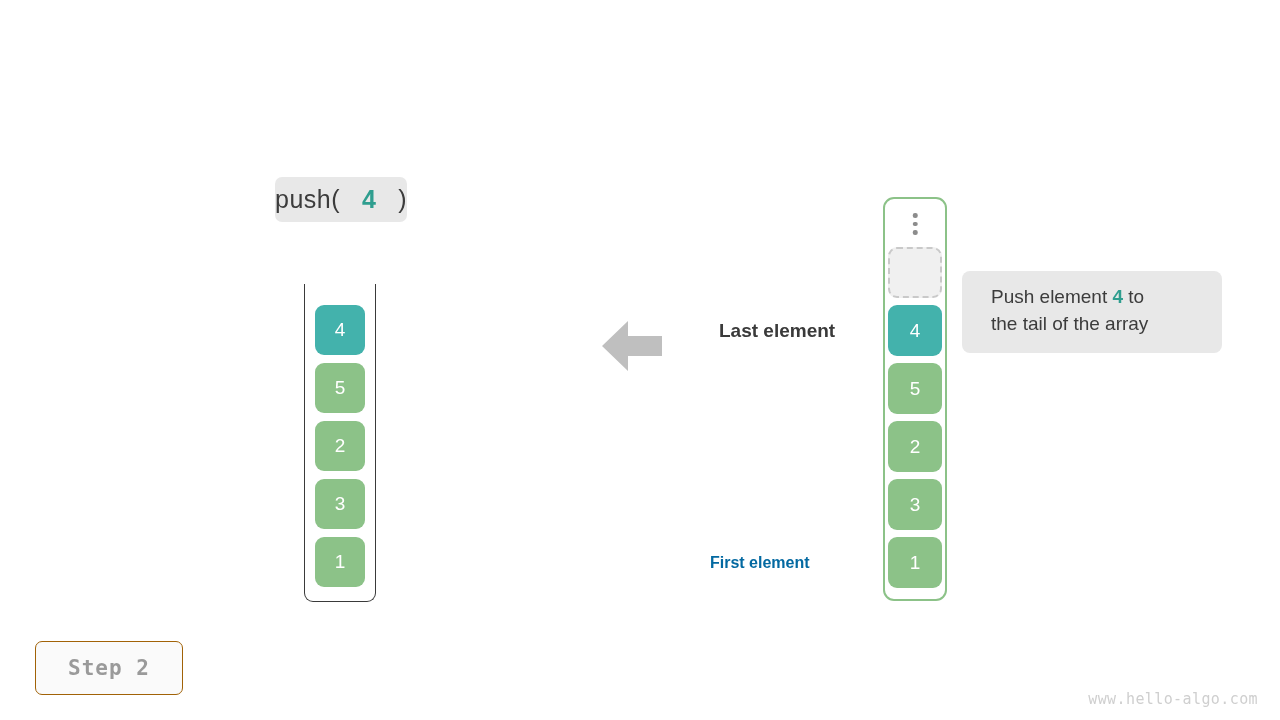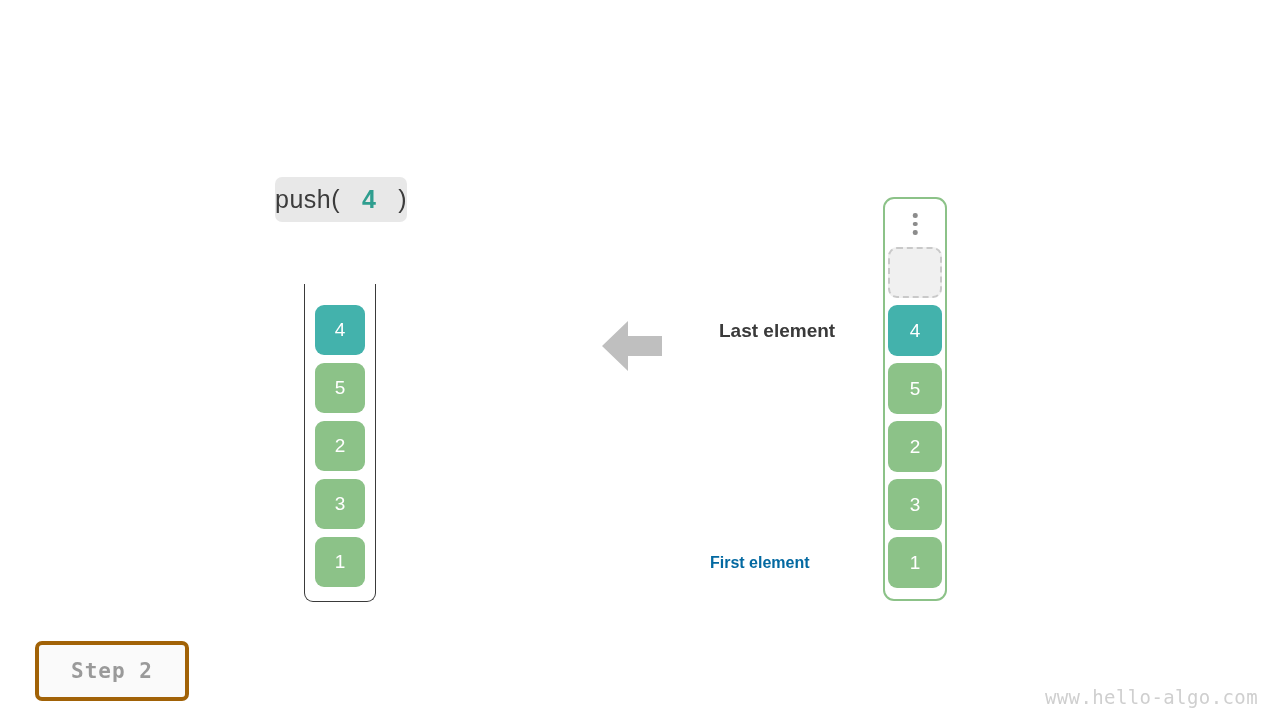--- a/index.html
+++ b/index.html
@@ -181,39 +181,39 @@
   }
 
   
   #step-badge {
     position: absolute;
     left: 35px;
     top: 641px;
     width: 146px;
     height: 52px;
     background: #fafafa;
-    border: 4px solid #a16207;
+    border: 1px solid #a16207;
     border-radius: 7px;
     display: flex;
     align-items: center;
     justify-content: center;
     font-family: "DejaVu Sans Mono", monospace;
     font-size: 21px;
     font-weight: bold;
     color: #9a9a9a;
     letter-spacing: 1px;
   }
 
   
   #watermark {
     position: absolute;
     right: 22px;
     bottom: 12px;
     font-family: "DejaVu Sans Mono", monospace;
-    font-size: 19px;
+    font-size: 15px;
     color: #cfcfcf;
     letter-spacing: 0.4px;
   }
 </style>
 </head>
 <body>
 
 <div id="canvas">
 
   <div id="op-label">
@@ -250,18 +250,22 @@
     <div class="cells">
       <div class="cell empty"></div>
       <div class="cell teal">4</div>
       <div class="cell green">5</div>
       <div class="cell green">2</div>
       <div class="cell green">3</div>
       <div class="cell green">1</div>
     </div>
   </div>
 
+  <div id="note">
+    <span>Push element </span><span class="hl">4</span><span> to</span><br>
+    <span>the tail of the array</span>
+  </div>
 
   <div id="step-badge">Step 2</div>
 
   <div id="watermark">www.hello-algo.com</div>
 
 </div>
 
 </body></html>

